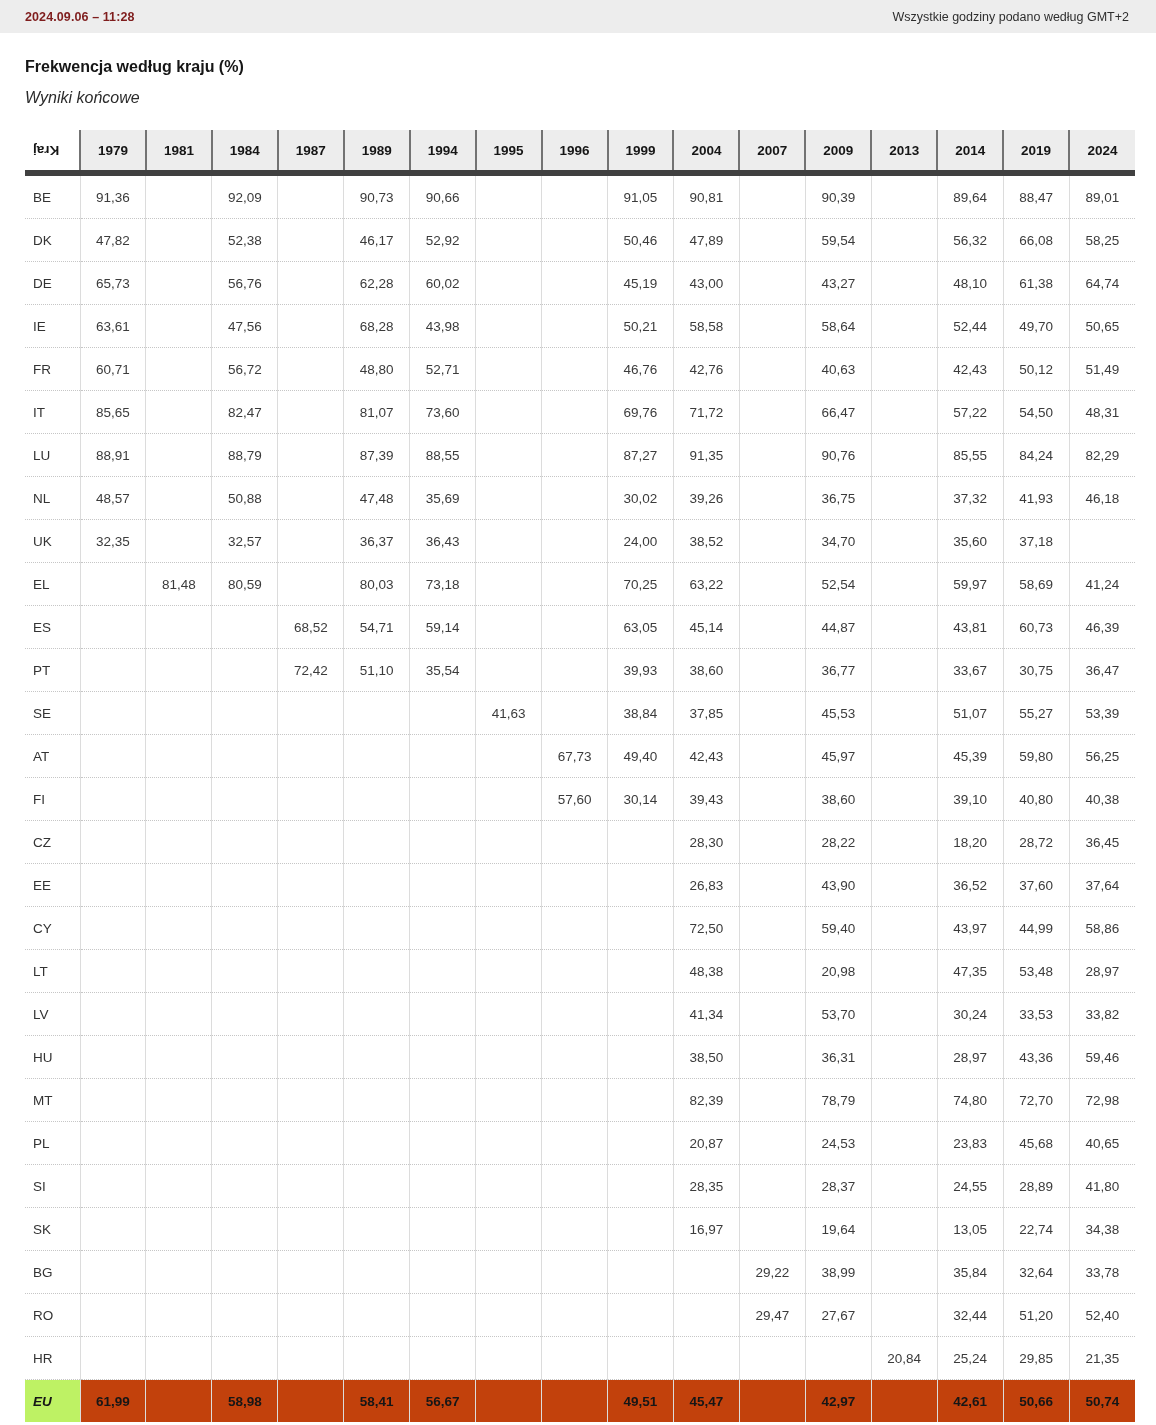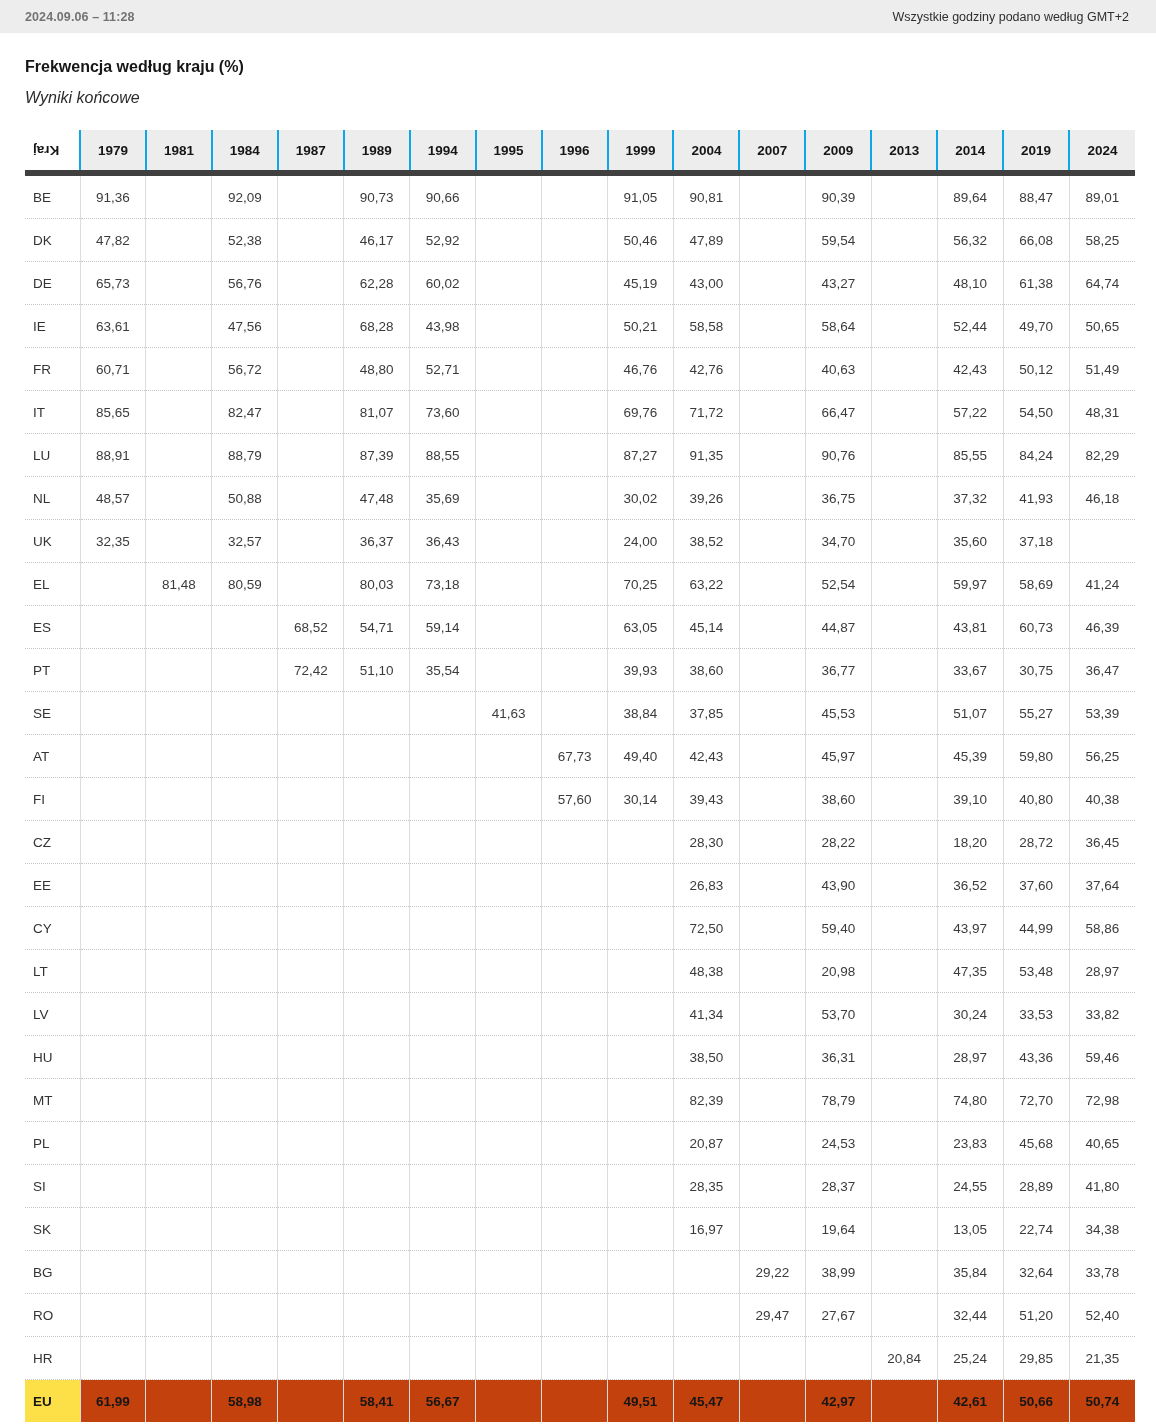--- a/index.html
+++ b/index.html
@@ -20,21 +20,21 @@
   .topbar {
     height: 33px;
     background: #ededed;
     display: flex;
     justify-content: space-between;
     align-items: center;
     padding: 0 27px 0 25px;
     box-sizing: border-box;
     font-size: 12.5px;
   }
-  .topbar .datetime { font-weight: 700; color: #737373; letter-spacing: .1px; }
+  .topbar .datetime { font-weight: 700; color: #7f1d1d; letter-spacing: .1px; }
   .topbar .tz-note { font-weight: 400; color: #2e2e2e; }
 
   
   .title-block { padding: 0 25px; }
   .page-title {
     margin: 25px 0 0 0;
     font-size: 16px;
     font-weight: 700;
     color: #161616;
   }
@@ -67,21 +67,21 @@
     display: inline-block;
     transform: rotate(180deg);
     font-size: 13.5px;
   }
   .results-table th.year-th {
     background: #ededed;
     font-weight: 700;
     text-align: center;
     height: 38px;
     color: #161616;
-    border-left: 2px solid #0ea5e9;
+    border-left: 2px solid #737373;
   }
   .results-table td {
     height: 40px;
     border-top: 1px dotted #c6c6c6;
     color: #3b3b3b;
     background: #ffffff;
   }
   .results-table tbody tr:first-child td { border-top: 6px solid #404040; margin-left: 19px; }
   .results-table td + td { border-left: 1px solid #dcdcdc; }
   .results-table td.label-cell {
@@ -89,23 +89,24 @@
     padding-left: 8px;
     color: #333333;
   }
   .results-table td.value-cell { text-align: center; }
   .results-table tr.summary-row td.value-cell {
     background: #c2410c;
     font-weight: 700;
     color: #161616;
   }
   .results-table tr.summary-row td.label-cell {
-    background: #fde047;
+    background: #bef264;
     font-weight: 700;
     color: #161616;
+    font-style: italic;
   }
 </style>
 </head>
 <body>
 
 <div class="page">
 
   <div class="topbar">
     <span class="datetime">2024.09.06 – 11:28</span>
     <span class="tz-note">Wszystkie godziny podano według GMT+2</span>

